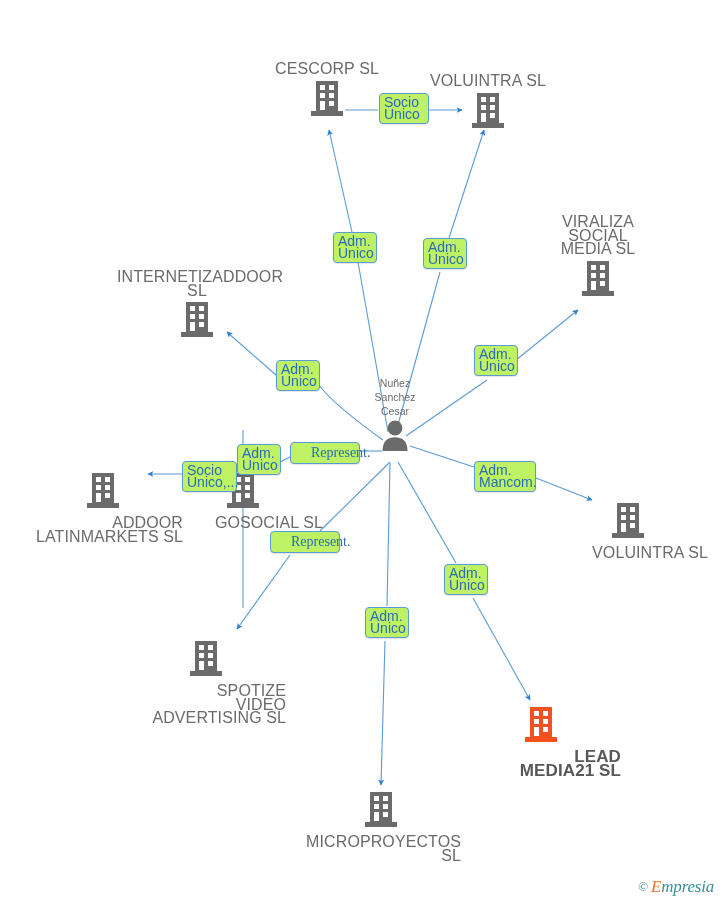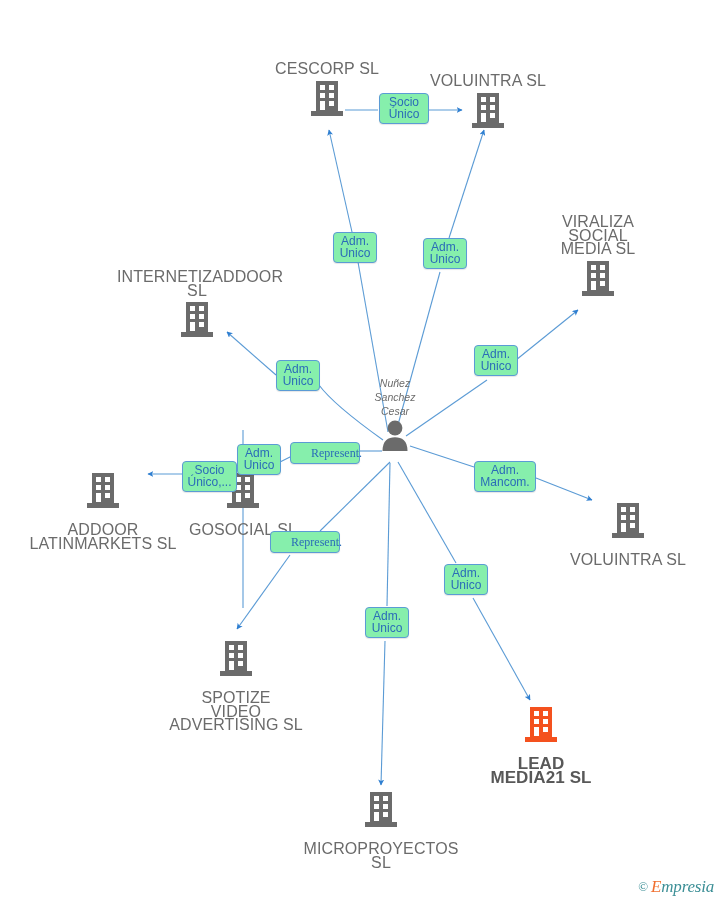--- a/index.html
+++ b/index.html
@@ -40,49 +40,48 @@
   }
   .node .nlabel {
     display: block;
     font-size: 16px;
     color: #6b6b6b;
     line-height: 13.5px;
     white-space: pre-line;
     letter-spacing: 0.1px;
   }
   .node.label-above .nlabel { margin-bottom: 2px; }
-  .node.label-below .nlabel { margin-top: 11px; }
+  .node.label-below .nlabel { margin-top: 4px; text-align: right; }
   .node.highlight .nlabel {
     color: #585858;
     font-weight: bold;
     font-size: 17px;
   }
   .person-node {
     position: absolute;
     text-align: center;
     width: 140px;
     margin-left: -70px;
-    font-style: italic;
   }
   .person-node .plabel {
     display: block;
     font-size: 10.5px;
     color: #6b6b6b;
     line-height: 14px;
     white-space: pre-line;
   }
   .reltag {
     position: absolute;
-    background: #86efac;
+    background: #bef264;
     border: 1px solid #5b9bd5;
     border-radius: 4px;
     color: #2b6cb8;
-    font-size: 12px;
+    font-size: 14px;
     line-height: 12px;
-    text-align: center;
+    text-align: left;
     padding: 2px 4px 3px 4px;
     white-space: pre-line;
     box-shadow: 0 1px 1px rgba(0,0,0,0.10);
     box-sizing: border-box;
   }
   .reltag.one-line { line-height: 12px; padding: 4px 20px; font-family: Liberation Serif, serif; }
   #watermark {
     position: absolute;
     right: 14px;
     bottom: 8px;
@@ -271,21 +270,21 @@
         <rect x="20" y="7" width="5" height="5" fill="#fff"></rect>
         <rect x="11" y="15" width="5" height="5" fill="#fff"></rect>
         <rect x="20" y="15" width="5" height="5" fill="#fff"></rect>
         <rect x="11" y="23" width="5" height="9" fill="#fff"></rect>
         <rect x="20" y="23" width="5" height="5" fill="#fff"></rect>
       </svg>
     </span>
     <span class="nlabel">VOLUINTRA SL</span>
   </div>
 
-  <div class="node label-below" style="left:236px; top:638px;">
+  <div class="node label-below" style="left:206px; top:638px;">
     <span class="icon-wrap">
       <svg width="36" height="42" viewBox="0 0 36 42">
         <rect x="7" y="3" width="22" height="33" fill="#6b6b6b"></rect>
         <rect x="2" y="33" width="32" height="5" fill="#6b6b6b"></rect>
         <rect x="11" y="7" width="5" height="5" fill="#fff"></rect>
         <rect x="20" y="7" width="5" height="5" fill="#fff"></rect>
         <rect x="11" y="15" width="5" height="5" fill="#fff"></rect>
         <rect x="20" y="15" width="5" height="5" fill="#fff"></rect>
         <rect x="11" y="23" width="5" height="9" fill="#fff"></rect>
         <rect x="20" y="23" width="5" height="5" fill="#fff"></rect>

